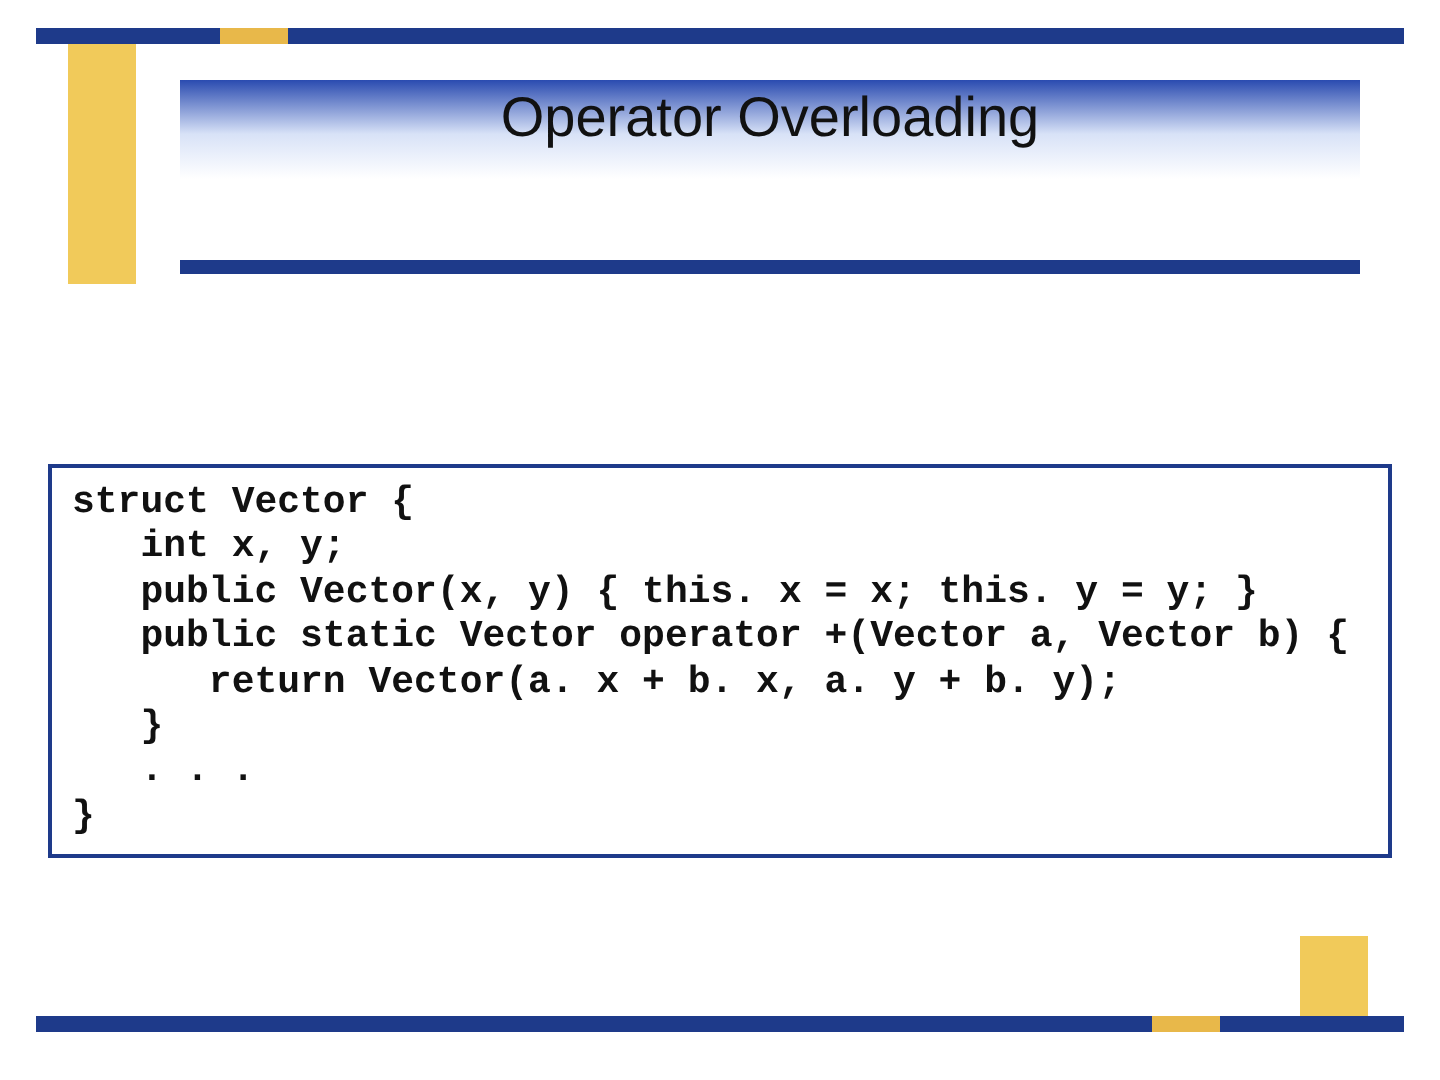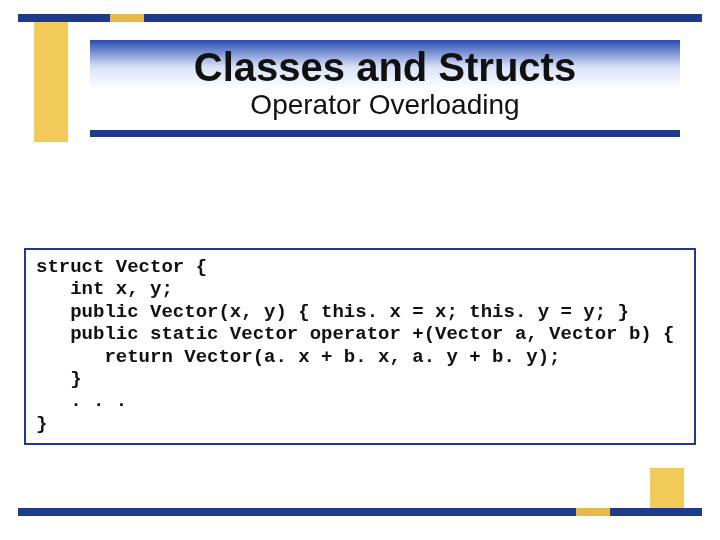--- a/index.html
+++ b/index.html
@@ -72,21 +72,20 @@
     right: 24px;
     border: 2px solid #1e3a8a;
     background: #ffffff;
     padding: 6px 10px 8px 10px;
     font-family: "Courier New", Courier, monospace;
     font-size: 19px;
     font-weight: bold;
     color: #111;
     line-height: 1.18;
     white-space: pre;
-    margin-top: 16px;
   }
   .bottom-bar {
     position: absolute;
     bottom: 24px;
     left: 18px;
     right: 18px;
     height: 8px;
     background: #1e3a8a;
   }
   .bottom-bar-accent {
@@ -107,21 +106,20 @@
   }
 </style>
 </head>
 <body>
 
 <div class="top-bar"></div>
 <div class="top-bar-accent"></div>
 <div class="left-gold"></div>
 
 <div class="title-block">
-  <div class="title-main">Classes and Structs</div>
   <div class="title-sub">Operator Overloading</div>
 </div>
 <div class="title-underline"></div>
 
 <div class="code-box"><span>struct Vector {</span>
 <span>   int x, y;</span>
 <span>   public Vector(x, y) { this. x = x; this. y = y; }</span>
 <span>   public static Vector operator +(Vector a, Vector b) {</span>
 <span>      return Vector(a. x + b. x, a. y + b. y);</span>
 <span>   }</span>

